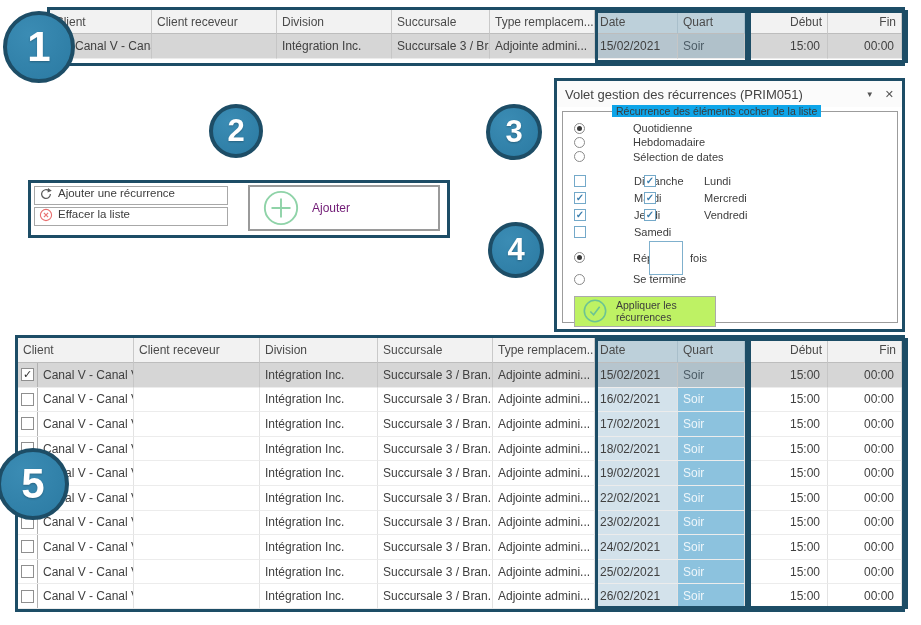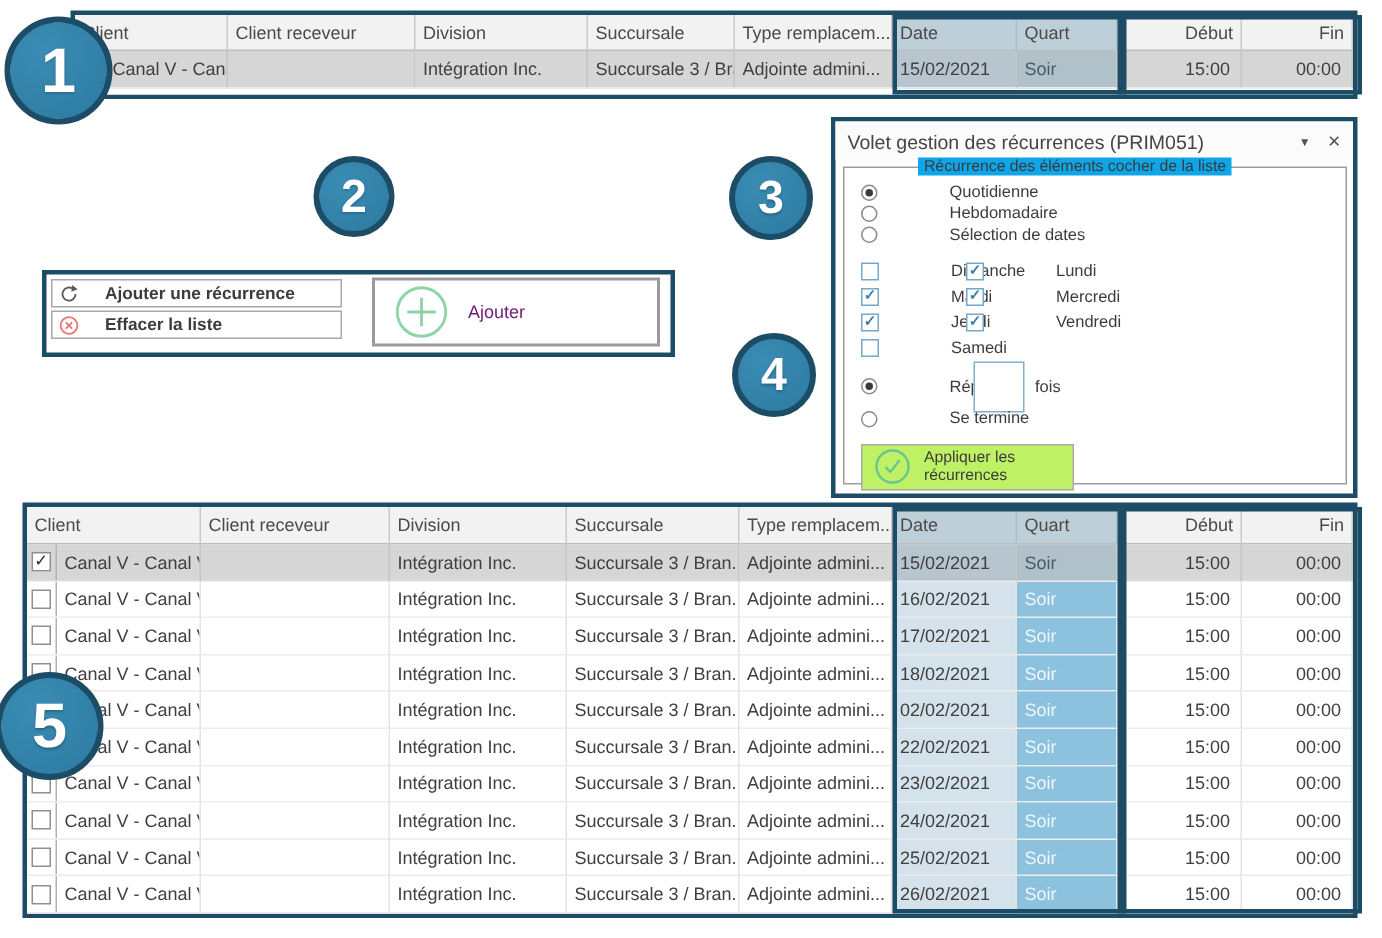--- a/index.html
+++ b/index.html
@@ -84,22 +84,22 @@
   .ovl.df-bot { left:727px; width:163px; }
 
   
   .actions {
     position:absolute; left:28px; top:180px; width:422px; height:58px;
     border:3px solid #1d4d66; background:#fff;
   }
   .sbtn {
     position:absolute; left:3px; width:194px; height:19px;
     border:1px solid #a8a8a8; background:#fff;
-    display:flex; align-items:center; gap:17px; padding:0 4px;
-    font-size:11.5px; color:#3c3c3c; cursor:default;font-weight:bold;
+    display:flex; align-items:flex-start; gap:5px; padding:0 4px;
+    font-size:11.5px; color:#3c3c3c; cursor:default;
   }
   .sbtn.add-rec  { top:3px; }
   .sbtn.clear-li { top:24px; }
   .bigbtn {
     position:absolute; left:217px; top:2px; width:192px; height:46px;
     border:2px solid #9a9a9a; background:#fff;
     display:flex; align-items:center; gap:12px; padding-left:12px;
     font-size:12px; color:#701a75;
   }
 
@@ -377,21 +377,21 @@
         <div class="tcell c0 client-cell">
           <div class="cbwrap">
             <span class="cb"></span>
           </div>
           <span class="ctext">Canal V - Canal V...</span>
         </div>
         <div class="tcell c1"></div>
         <div class="tcell c2">Intégration Inc.</div>
         <div class="tcell c3">Succursale 3 / Bran...</div>
         <div class="tcell c4">Adjointe admini...</div>
-        <div class="tcell c5 datec">02/02/2021</div>
+        <div class="tcell c5 datec">19/02/2021</div>
         <div class="tcell c6 quartc">Soir</div>
         <div class="tcell c7 right">15:00</div>
         <div class="tcell c8 right">00:00</div>
       </div>
       <div class="trow">
         <div class="tcell c0 client-cell">
           <div class="cbwrap">
             <span class="cb"></span>
           </div>
           <span class="ctext">Canal V - Canal V...</span>

